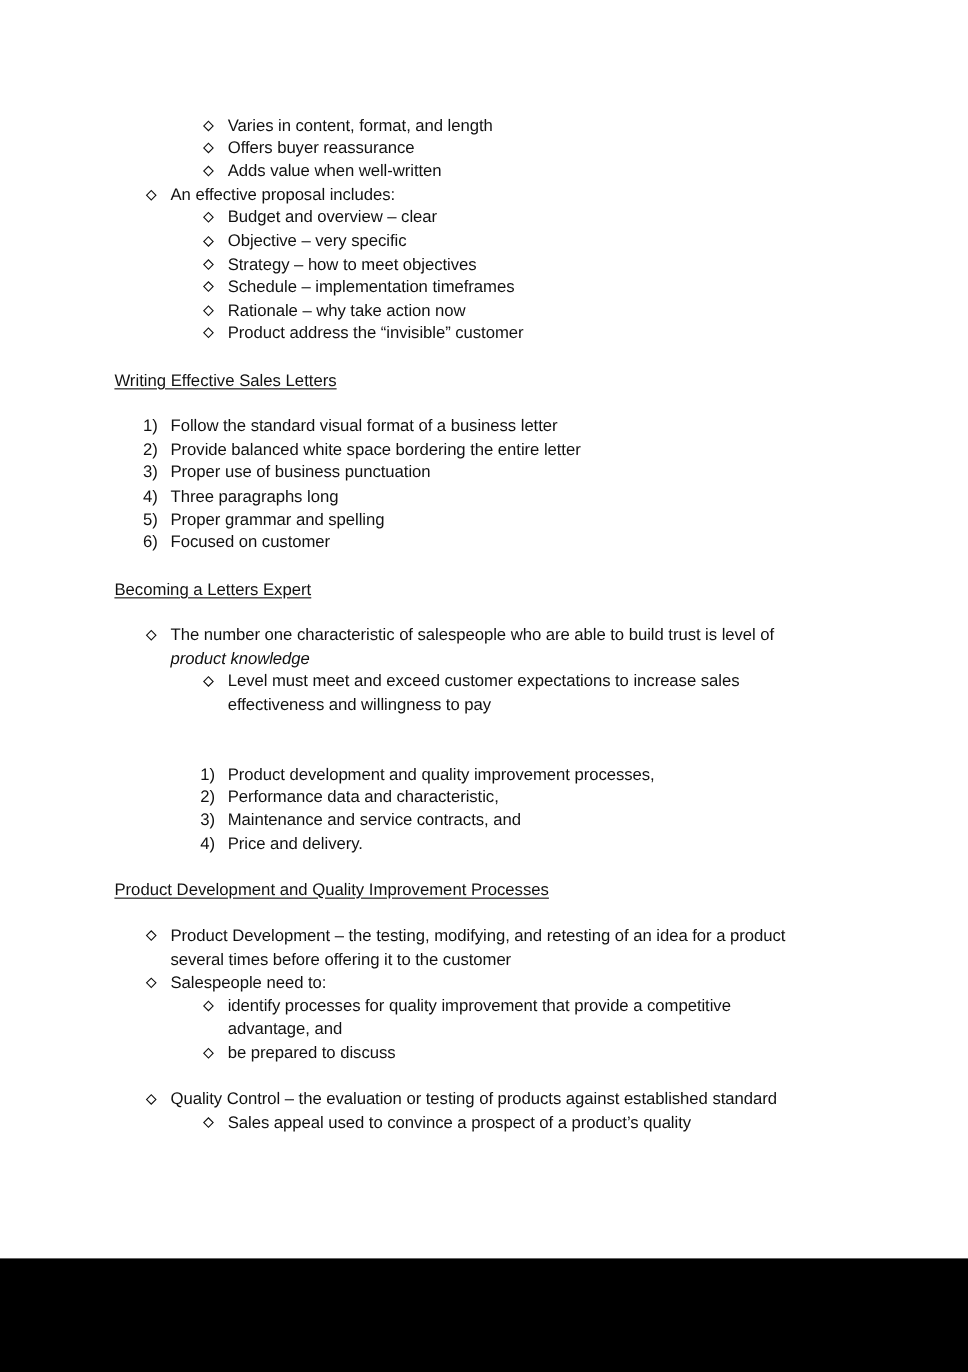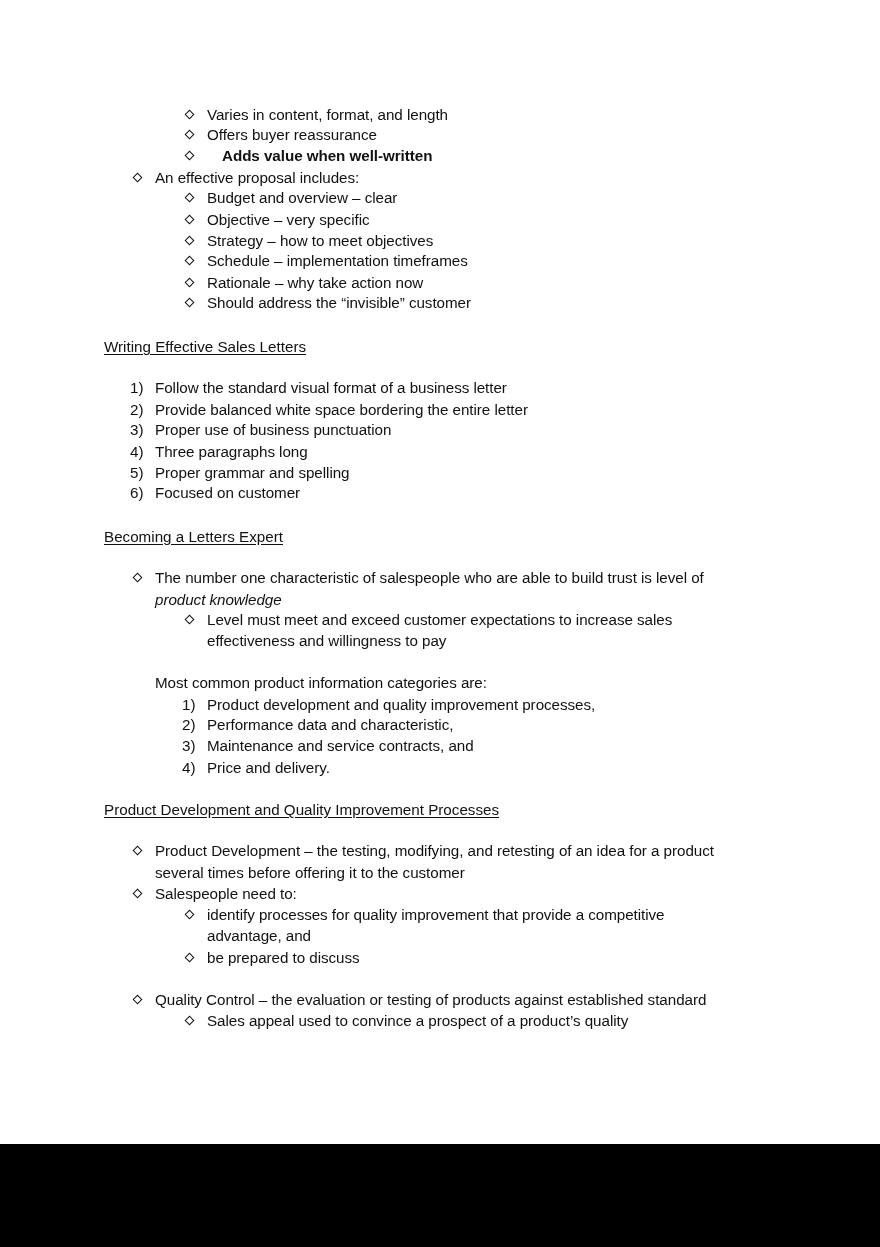--- a/index.html
+++ b/index.html
@@ -68,42 +68,42 @@
 
 <div class="page">
 
   <div class="diamond" style="left:186px; top:111px;"></div>
   <div class="line" style="left:207px; top:105px;">Varies in content, format, and length</div>
 
   <div class="diamond" style="left:186px; top:131px;"></div>
   <div class="line" style="left:207px; top:125px;">Offers buyer reassurance</div>
 
   <div class="diamond" style="left:186px; top:152px;"></div>
-  <div class="line" style="left:222px; top:146px;font-weight:bold;">Adds value when well-written</div>
+  <div class="line" style="left:207px; top:146px;">Adds value when well-written</div>
 
   <div class="diamond" style="left:134px; top:174px;"></div>
   <div class="line" style="left:155px; top:168px;">An effective proposal includes:</div>
 
   <div class="diamond" style="left:186px; top:194px;"></div>
   <div class="line" style="left:207px; top:188px;">Budget and overview – clear</div>
 
   <div class="diamond" style="left:186px; top:216px;"></div>
   <div class="line" style="left:207px; top:210px;">Objective – very specific</div>
 
   <div class="diamond" style="left:186px; top:237px;"></div>
   <div class="line" style="left:207px; top:231px;">Strategy – how to meet objectives</div>
 
   <div class="diamond" style="left:186px; top:257px;"></div>
   <div class="line" style="left:207px; top:251px;">Schedule – implementation timeframes</div>
 
   <div class="diamond" style="left:186px; top:279px;"></div>
   <div class="line" style="left:207px; top:273px;">Rationale – why take action now</div>
 
   <div class="diamond" style="left:186px; top:299px;"></div>
-  <div class="line" style="left:207px; top:293px;">Should address the “invisible” customer</div>
+  <div class="line" style="left:207px; top:293px;">Product address the “invisible” customer</div>
 
   <div class="heading" style="top:337px;">Writing Effective Sales Letters</div>
 
   <div class="num" style="left:130px; top:378px;">1)</div>
   <div class="line" style="left:155px; top:378px;">Follow the standard visual format of a business letter</div>
 
   <div class="num" style="left:130px; top:400px;">2)</div>
   <div class="line" style="left:155px; top:400px;">Provide balanced white space bordering the entire letter</div>
 
   <div class="num" style="left:130px; top:420px;">3)</div>
@@ -121,21 +121,20 @@
   <div class="heading" style="top:527px;">Becoming a Letters Expert</div>
 
   <div class="diamond" style="left:134px; top:574px;"></div>
   <div class="line" style="left:155px; top:568px;">The number one characteristic of salespeople who are able to build trust is level of</div>
   <div class="line italic" style="left:155px; top:590px;">product knowledge</div>
 
   <div class="diamond" style="left:186px; top:616px;"></div>
   <div class="line" style="left:207px; top:631px;">effectiveness and willingness to pay</div>
   <div class="line" style="left:207px; top:610px;">Level must meet and exceed customer expectations to increase sales</div>
 
-  <div class="line" style="left:155px; top:673px;">Most common product information categories are:</div>
 
   <div class="num" style="left:182px; top:695px;">1)</div>
   <div class="line" style="left:207px; top:695px;">Product development and quality improvement processes,</div>
 
   <div class="num" style="left:182px; top:715px;">2)</div>
   <div class="line" style="left:207px; top:715px;">Performance data and characteristic,</div>
 
   <div class="num" style="left:182px; top:736px;">3)</div>
   <div class="line" style="left:207px; top:736px;">Maintenance and service contracts, and</div>
 

